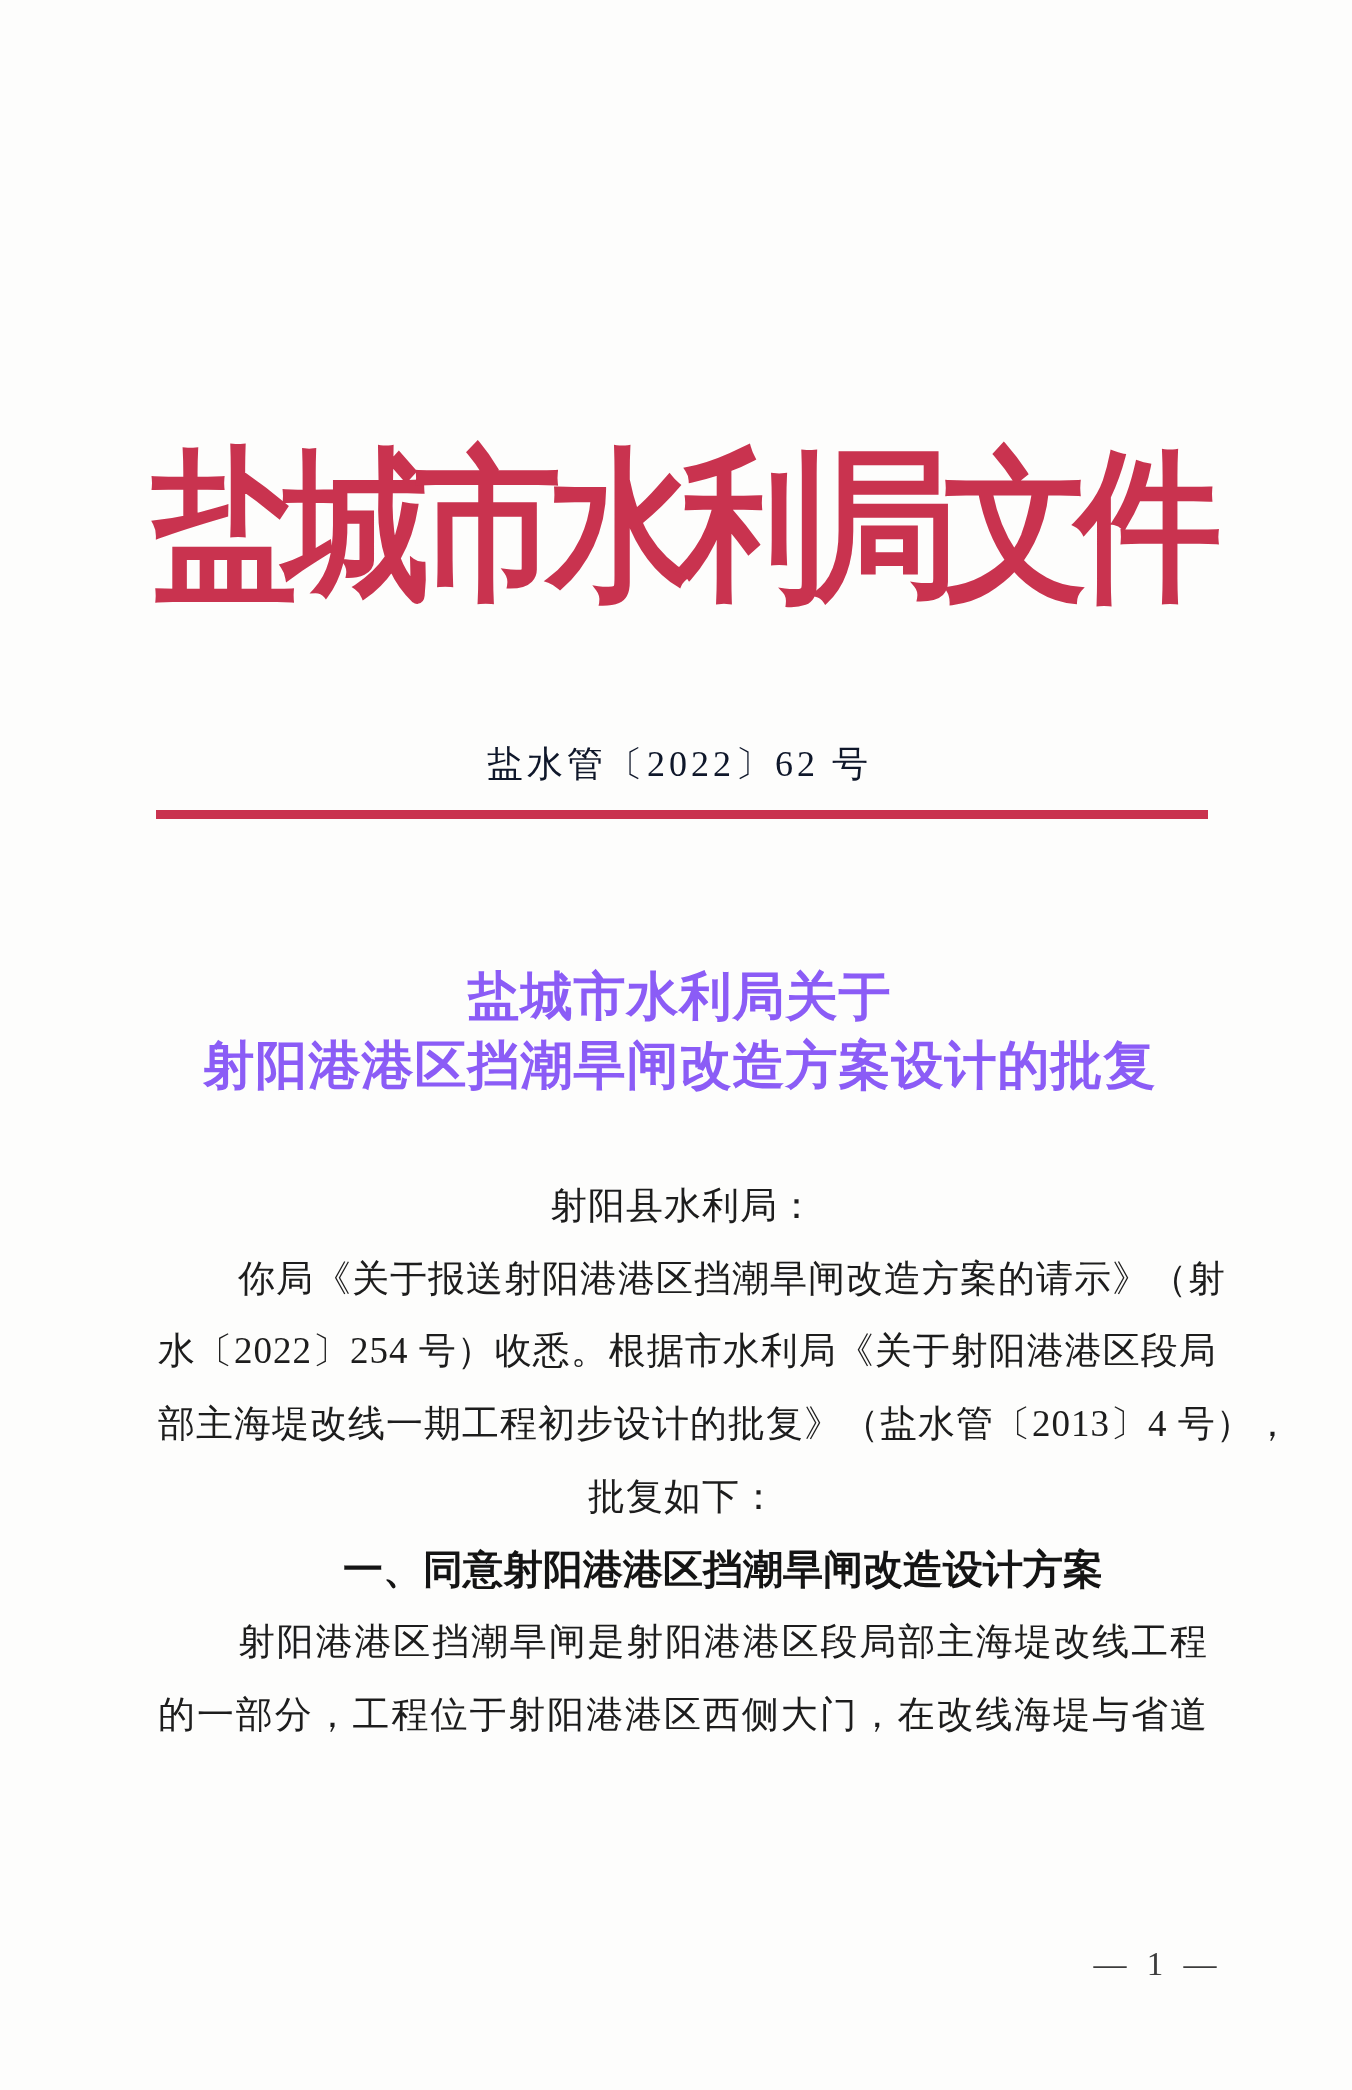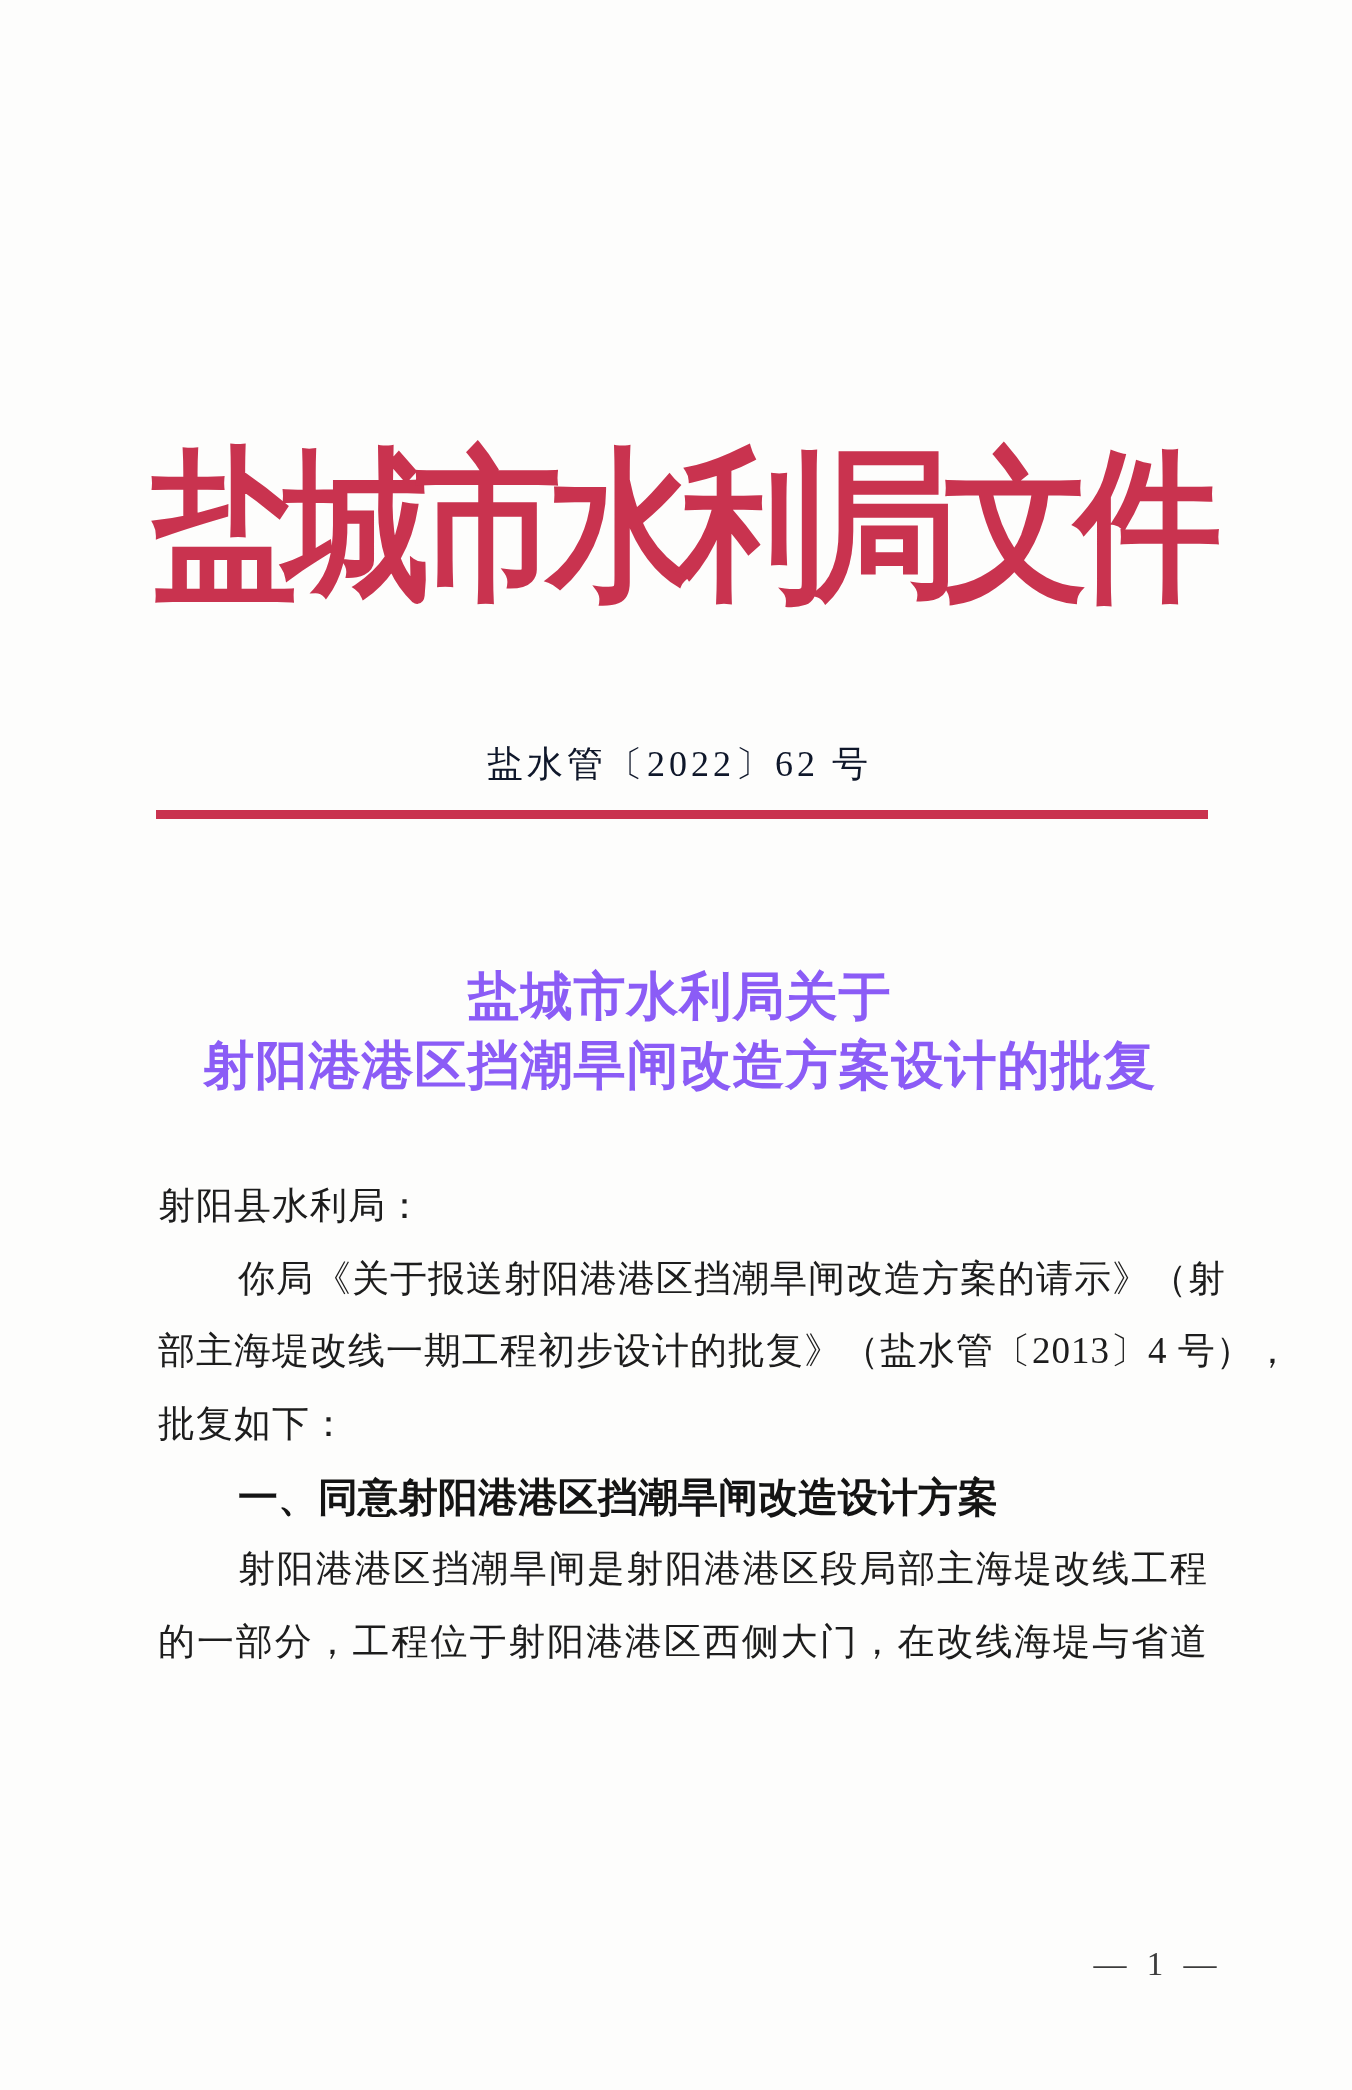--- a/index.html
+++ b/index.html
@@ -61,20 +61,21 @@
     position:absolute;top:1170px;left:158px;
     width:1050px;
     font-size:37px;
     color:#1d1d1d;
   }
   .line{
     height:72.7px;
     line-height:72.7px;
     white-space:nowrap;
     letter-spacing:1px;
+    text-align:center;
   }
   .line.justify{
     text-align:justify;
     text-align-last:justify;
   }
   .line.indent{
     padding-left:80px;
   }
   .line.heading{
     font-family:Liberation Sans, sans-serif;
@@ -106,20 +107,21 @@
   <div class="red-rule"></div>
 
   <div class="doc-title">
     <div>盐城市水利局关于</div>
     <div>射阳港港区挡潮旱闸改造方案设计的批复</div>
   </div>
 
   <div class="body-col">
     <div class="line">射阳县水利局：</div>
     <div class="line indent justify">你局《关于报送射阳港港区挡潮旱闸改造方案的请示》（射</div>
+    <div class="line justify">水〔2022〕254 号）收悉。根据市水利局《关于射阳港港区段局</div>
     <div class="line justify">部主海堤改线一期工程初步设计的批复》（盐水管〔2013〕4 号），</div>
     <div class="line">批复如下：</div>
     <div class="line heading indent">一、同意射阳港港区挡潮旱闸改造设计方案</div>
     <div class="line indent justify">射阳港港区挡潮旱闸是射阳港港区段局部主海堤改线工程</div>
     <div class="line justify">的一部分，工程位于射阳港港区西侧大门，在改线海堤与省道</div>
   </div>
 
   <div class="page-number">— 1 —</div>
 
 </div>

